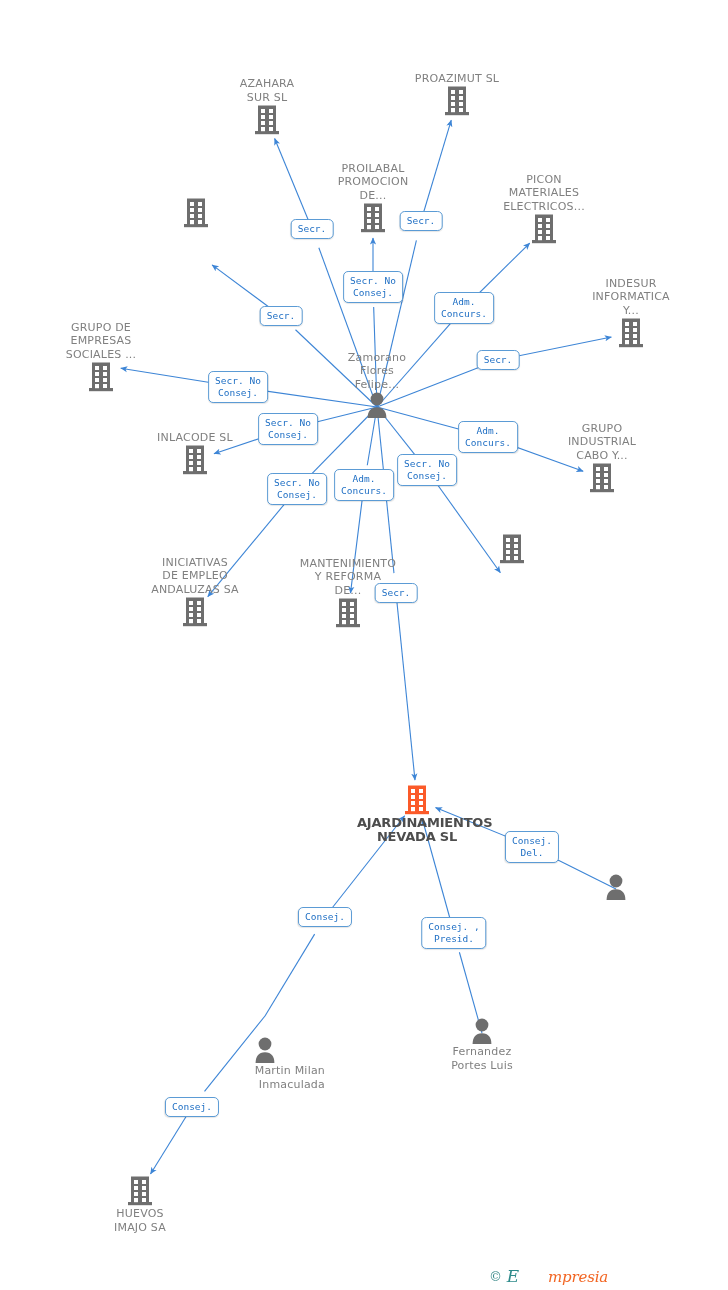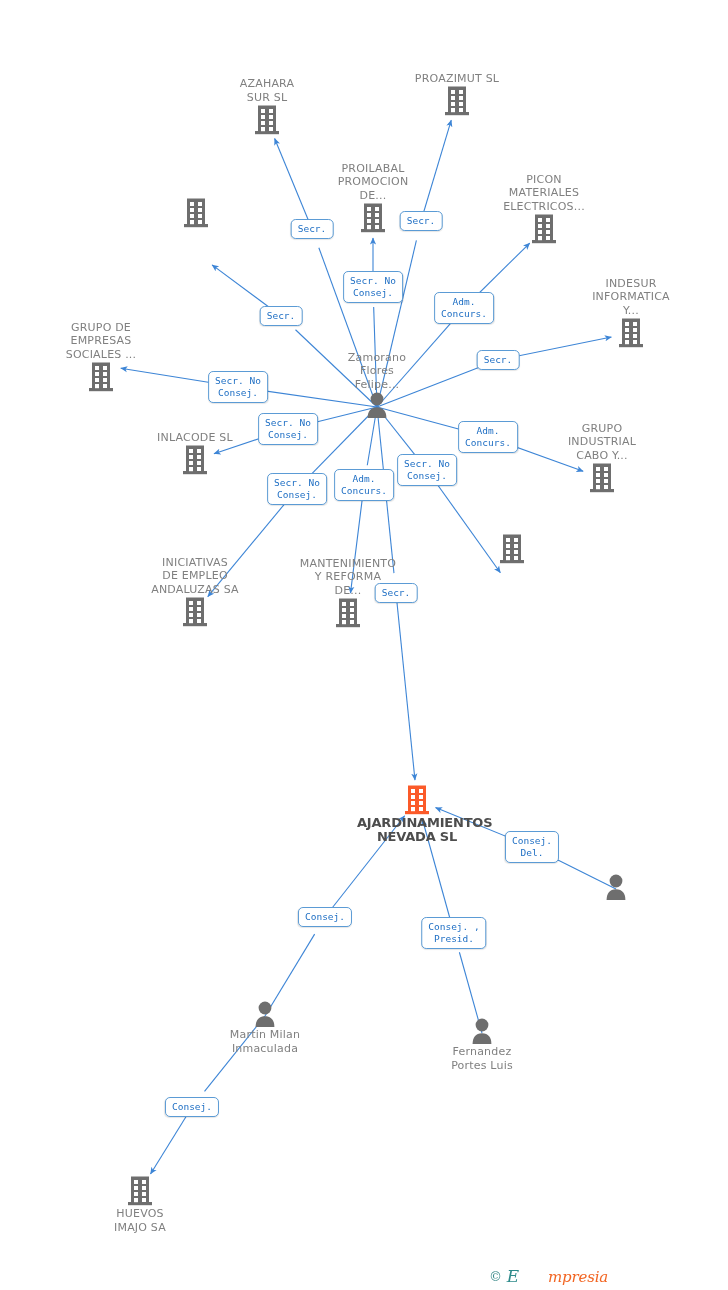--- a/index.html
+++ b/index.html
@@ -395,21 +395,21 @@
 NEVADA SL</span>
       </div>
       <div class="node" style="left: 616px; top: 873px;">
         <span class="glyph">
           <svg class="person" viewBox="0 0 26 28">
             <circle cx="13" cy="8" r="6.4" fill="#6e6e6e"></circle>
             <path d="M13 16.2 C6.6 16.2 3.6 20.4 3.6 27 L22.4 27 C22.4 20.4 19.4 16.2 13 16.2 Z" fill="#6e6e6e"></path>
           </svg>
         </span>
       </div>
-      <div class="node" style="left: 265px; top: 1000px;">
+      <div class="node" style="left: 265px; top: 1036px; text-align: right;">
         <span class="glyph">
           <svg class="person" viewBox="0 0 26 28">
             <circle cx="13" cy="8" r="6.4" fill="#6e6e6e"></circle>
             <path d="M13 16.2 C6.6 16.2 3.6 20.4 3.6 27 L22.4 27 C22.4 20.4 19.4 16.2 13 16.2 Z" fill="#6e6e6e"></path>
           </svg>
         </span>
         <span class="nlabel">Martin Milan
 Inmaculada</span>
       </div>
       <div class="node" style="left: 482px; top: 1017px;">

